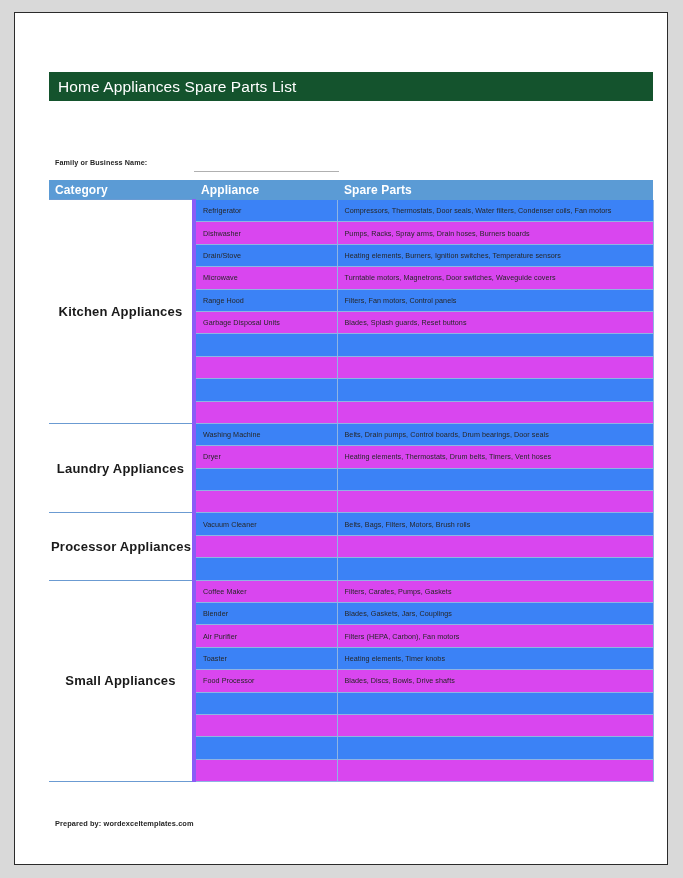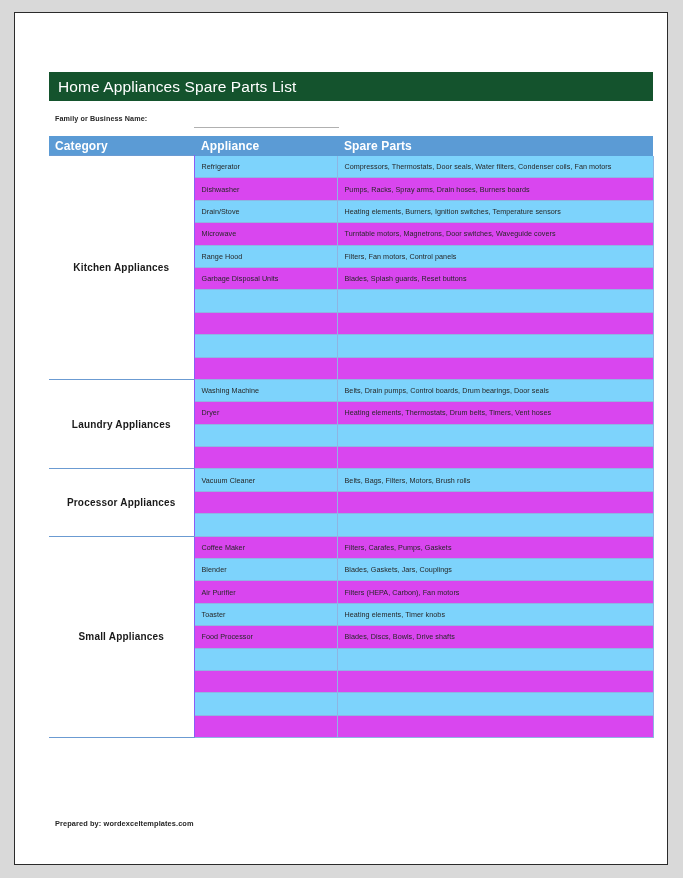--- a/index.html
+++ b/index.html
@@ -36,20 +36,21 @@
     font-size: 15.5px;
     font-weight: 400;
     line-height: 29px;
     padding-left: 9px;
     box-sizing: border-box;
     letter-spacing: .1px;
   }
   .name-row {
     height: 35px;
     position: relative;
+    margin-top: 44px;
   }
   .name-label {
     position: absolute;
     left: 6px;
     top: 13px;
     font-size: 7.2px;
     font-weight: bold;
     color: #262626;
     letter-spacing: .1px;
   }
@@ -90,29 +91,29 @@
     color: #262626;
     padding: 0 0 0 7px;
     border-left: 1px solid #8eb4e3;
     border-right: 1px solid #8eb4e3;
     border-bottom: 1px solid #8eb4e3;
     box-sizing: border-box;
     overflow: hidden;
     white-space: nowrap;
     letter-spacing: .05px;
   }
-  tbody tr.odd td { background: #7dd3fc; }
+  tbody tr.odd td { background: #3b82f6; }
   tbody tr.even td { background: #d946ef; }
 
   td.cat-cell {
     border-left: 0;
-    border-right: 1px solid #8b5cf6;
+    border-right: 4px solid #8b5cf6;
     border-bottom: 0;
     background: #ffffff !important;
-    font-size: 10px;
+    font-size: 13px;
     font-weight: bold;
     color: #1a1a1a;
     text-align: center;
     vertical-align: middle;
     padding: 0 2px;
     letter-spacing: .2px;
   }
   td.cat-cell.sec-top { border-top: 1px solid #6b9bd2; }
   td.cat-cell.sec-bottom { border-bottom: 1px solid #6b9bd2; }
 

